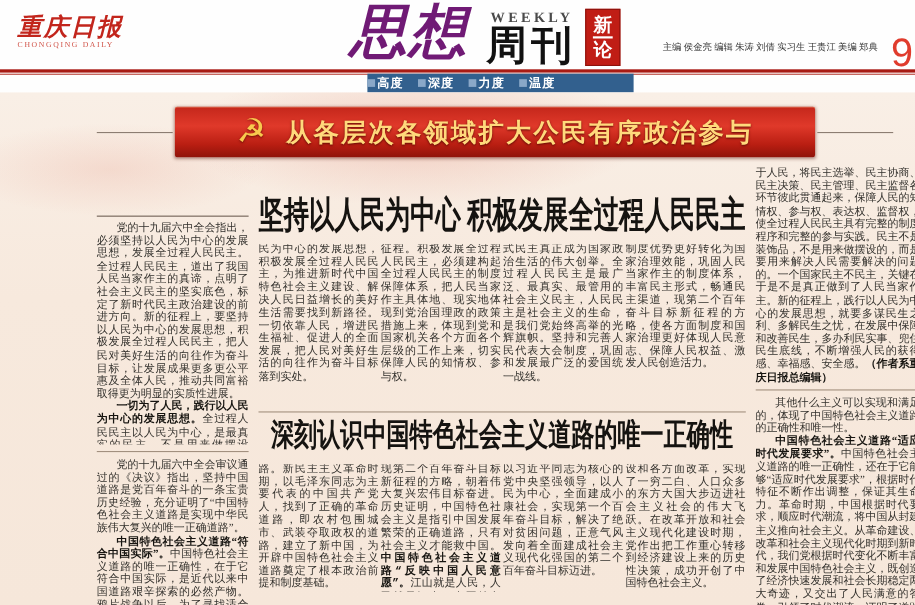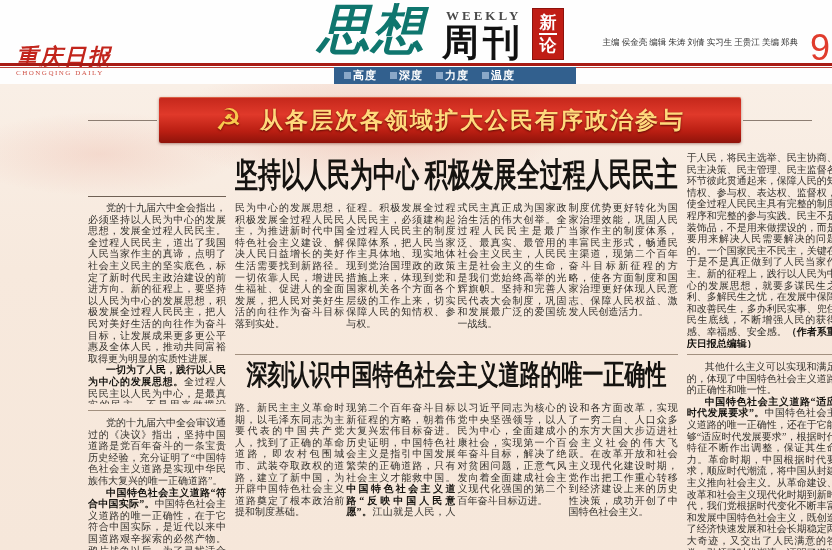--- a/index.html
+++ b/index.html
@@ -2,40 +2,40 @@
 <html><head>
 <meta charset="utf-8">
 <style>
   * { margin:0; padding:0; box-sizing:border-box; }
   html,body { width:832px; height:550px; overflow:hidden; background:#fff; }
   body { font-family:"Liberation Serif", serif; }
   .page { position:relative; width:832px; height:550px; overflow:hidden; }
 
   
   .header { position:relative; height:84px; background:#fefefe; }
-  .masthead { position:absolute; left:16px; top:45px; color:#c2251c; }
+  .masthead { position:absolute; left:16px; top:13px; color:#c2251c; }
   .masthead .cn { font-size:22px; font-weight:bold; font-style:italic; letter-spacing:2px; line-height:24px; }
   .masthead .en { font-size:7px; letter-spacing:1.5px; color:#d05348; }
   .weekly { position:absolute; left:318px; top:2px; display:flex; align-items:flex-start; }
-  .brand1 { font-size:52px; line-height:56px; font-weight:900; font-style:italic; color:#0f766e; letter-spacing:2px; }
+  .brand1 { font-size:52px; line-height:56px; font-weight:900; font-style:italic; color:#701a75; letter-spacing:2px; }
   .brandcol { margin-left:16px; }
   .weekly-en { font-size:13px; letter-spacing:3px; color:#4a4a4a; font-weight:bold; margin:6px 0 0 4px; }
   .brand2 { font-size:37px; line-height:38px; font-weight:900; color:#111; letter-spacing:4px; }
   .badge { margin-left:8px; margin-top:6px; width:32px; height:52px; background:#c01d15; border:1px solid #8d120c;
            display:flex; flex-direction:column; align-items:center; justify-content:center; }
   .badge span { color:#fff; font-weight:900; font-size:17px; line-height:19px; }
   .badge .tick { width:18px; height:2px; background:#fff; margin:1px 0; }
   .meta { position:absolute; right:34px; top:34px; text-align:right; color:#222; }
   .meta .date { font-size:10px; font-weight:bold; letter-spacing:1px; }
   .meta .staff { font-size:8.5px; margin-top:3px; color:#333; }
   .pagenum { position:absolute; right:2px; top:30px; font-size:36px; line-height:36px; color:#e03c2d; font-family:"Liberation Sans", sans-serif; }
   .redrule { position:absolute; left:0; right:0; top:63px; height:5px;
              border-top:3px solid #a81b14; border-bottom:1px solid #b8423a; }
   .navbar { position:absolute; left:334px; top:67px; width:242px; height:17px; background:#32608e;
-            display:flex; align-items:center; gap:13px; padding-left:10px; }
+            display:flex; align-items:center; gap:13px; }
   .nav-item { display:flex; align-items:center; gap:2px; }
   .nav-item .sq { width:7px; height:7px; background:#8aa8c8; }
   .nav-item .lbl { color:#fff; font-size:11px; font-weight:bold; font-family:"Liberation Sans", sans-serif; letter-spacing:1px; }
 
   
   .content { position:relative; height:466px; padding:0 20px 0 88px;
      background:
        radial-gradient(ellipse 300px 90px at 45% 40px, rgba(224,120,100,0.28), rgba(224,120,100,0) 70%),
        radial-gradient(ellipse 200px 60px at 12% 70px, rgba(224,130,110,0.18), rgba(224,130,110,0) 70%),
        linear-gradient(#f9efe6, #f7e9dd 40%, #f6e7da); }
@@ -51,24 +51,24 @@
                  text-shadow:0 1px 2px #5f0b04; }
 
   .grid { display:grid; grid-template-columns:138px 1fr 150px; gap:0 9px; margin-top:9px; color:#32302c; }
   .para { font-size:10px; line-height:11.6px; text-align:justify; text-justify:inter-ideograph; }
   .indent { text-indent:1.8em; }
   .hr { border:0; border-top:1px solid #a2907f; margin:6px 0; }
 
   .left-a1 { height:208px; overflow:hidden; border-top:1px solid #6f6054; padding-top:5px;margin-top:44px; }
   .left-a2 { height:168px; overflow:hidden; }
 
-  .headline1 { height:46px; display:flex; align-items:center; justify-content:center; overflow:hidden; }
+  .headline1 { height:46px; display:flex; align-items:center; justify-content:center; overflow:hidden;margin-top:20px; }
   .headline1 .t { font-size:23px; font-weight:900; color:#151310; letter-spacing:0px; white-space:nowrap;
                   transform:scaleY(1.45); transform-origin:center; }
-  .cols { display:flex; gap:2px; overflow:hidden; }
+  .cols { display:flex; gap:2px; overflow:hidden;font-family:Liberation Mono, monospace; }
   .cols-a1 { height:146px; margin-top:4px; }
   .cols .col { flex:1; overflow:hidden; }
   .headline2 { height:38px; display:flex; align-items:flex-start; justify-content:center; overflow:hidden; }
   .headline2 .t { font-size:21px; font-weight:900; color:#151310; white-space:nowrap;
                   transform:scaleY(1.35); transform-origin:center; }
   .cols-a2 { height:116px; margin-top:3px; }
 
   .right-a1 { height:196px; overflow:hidden; }
   .right-a2 { height:202px; overflow:hidden; }
   b.run { font-weight:900; color:#171511; }

